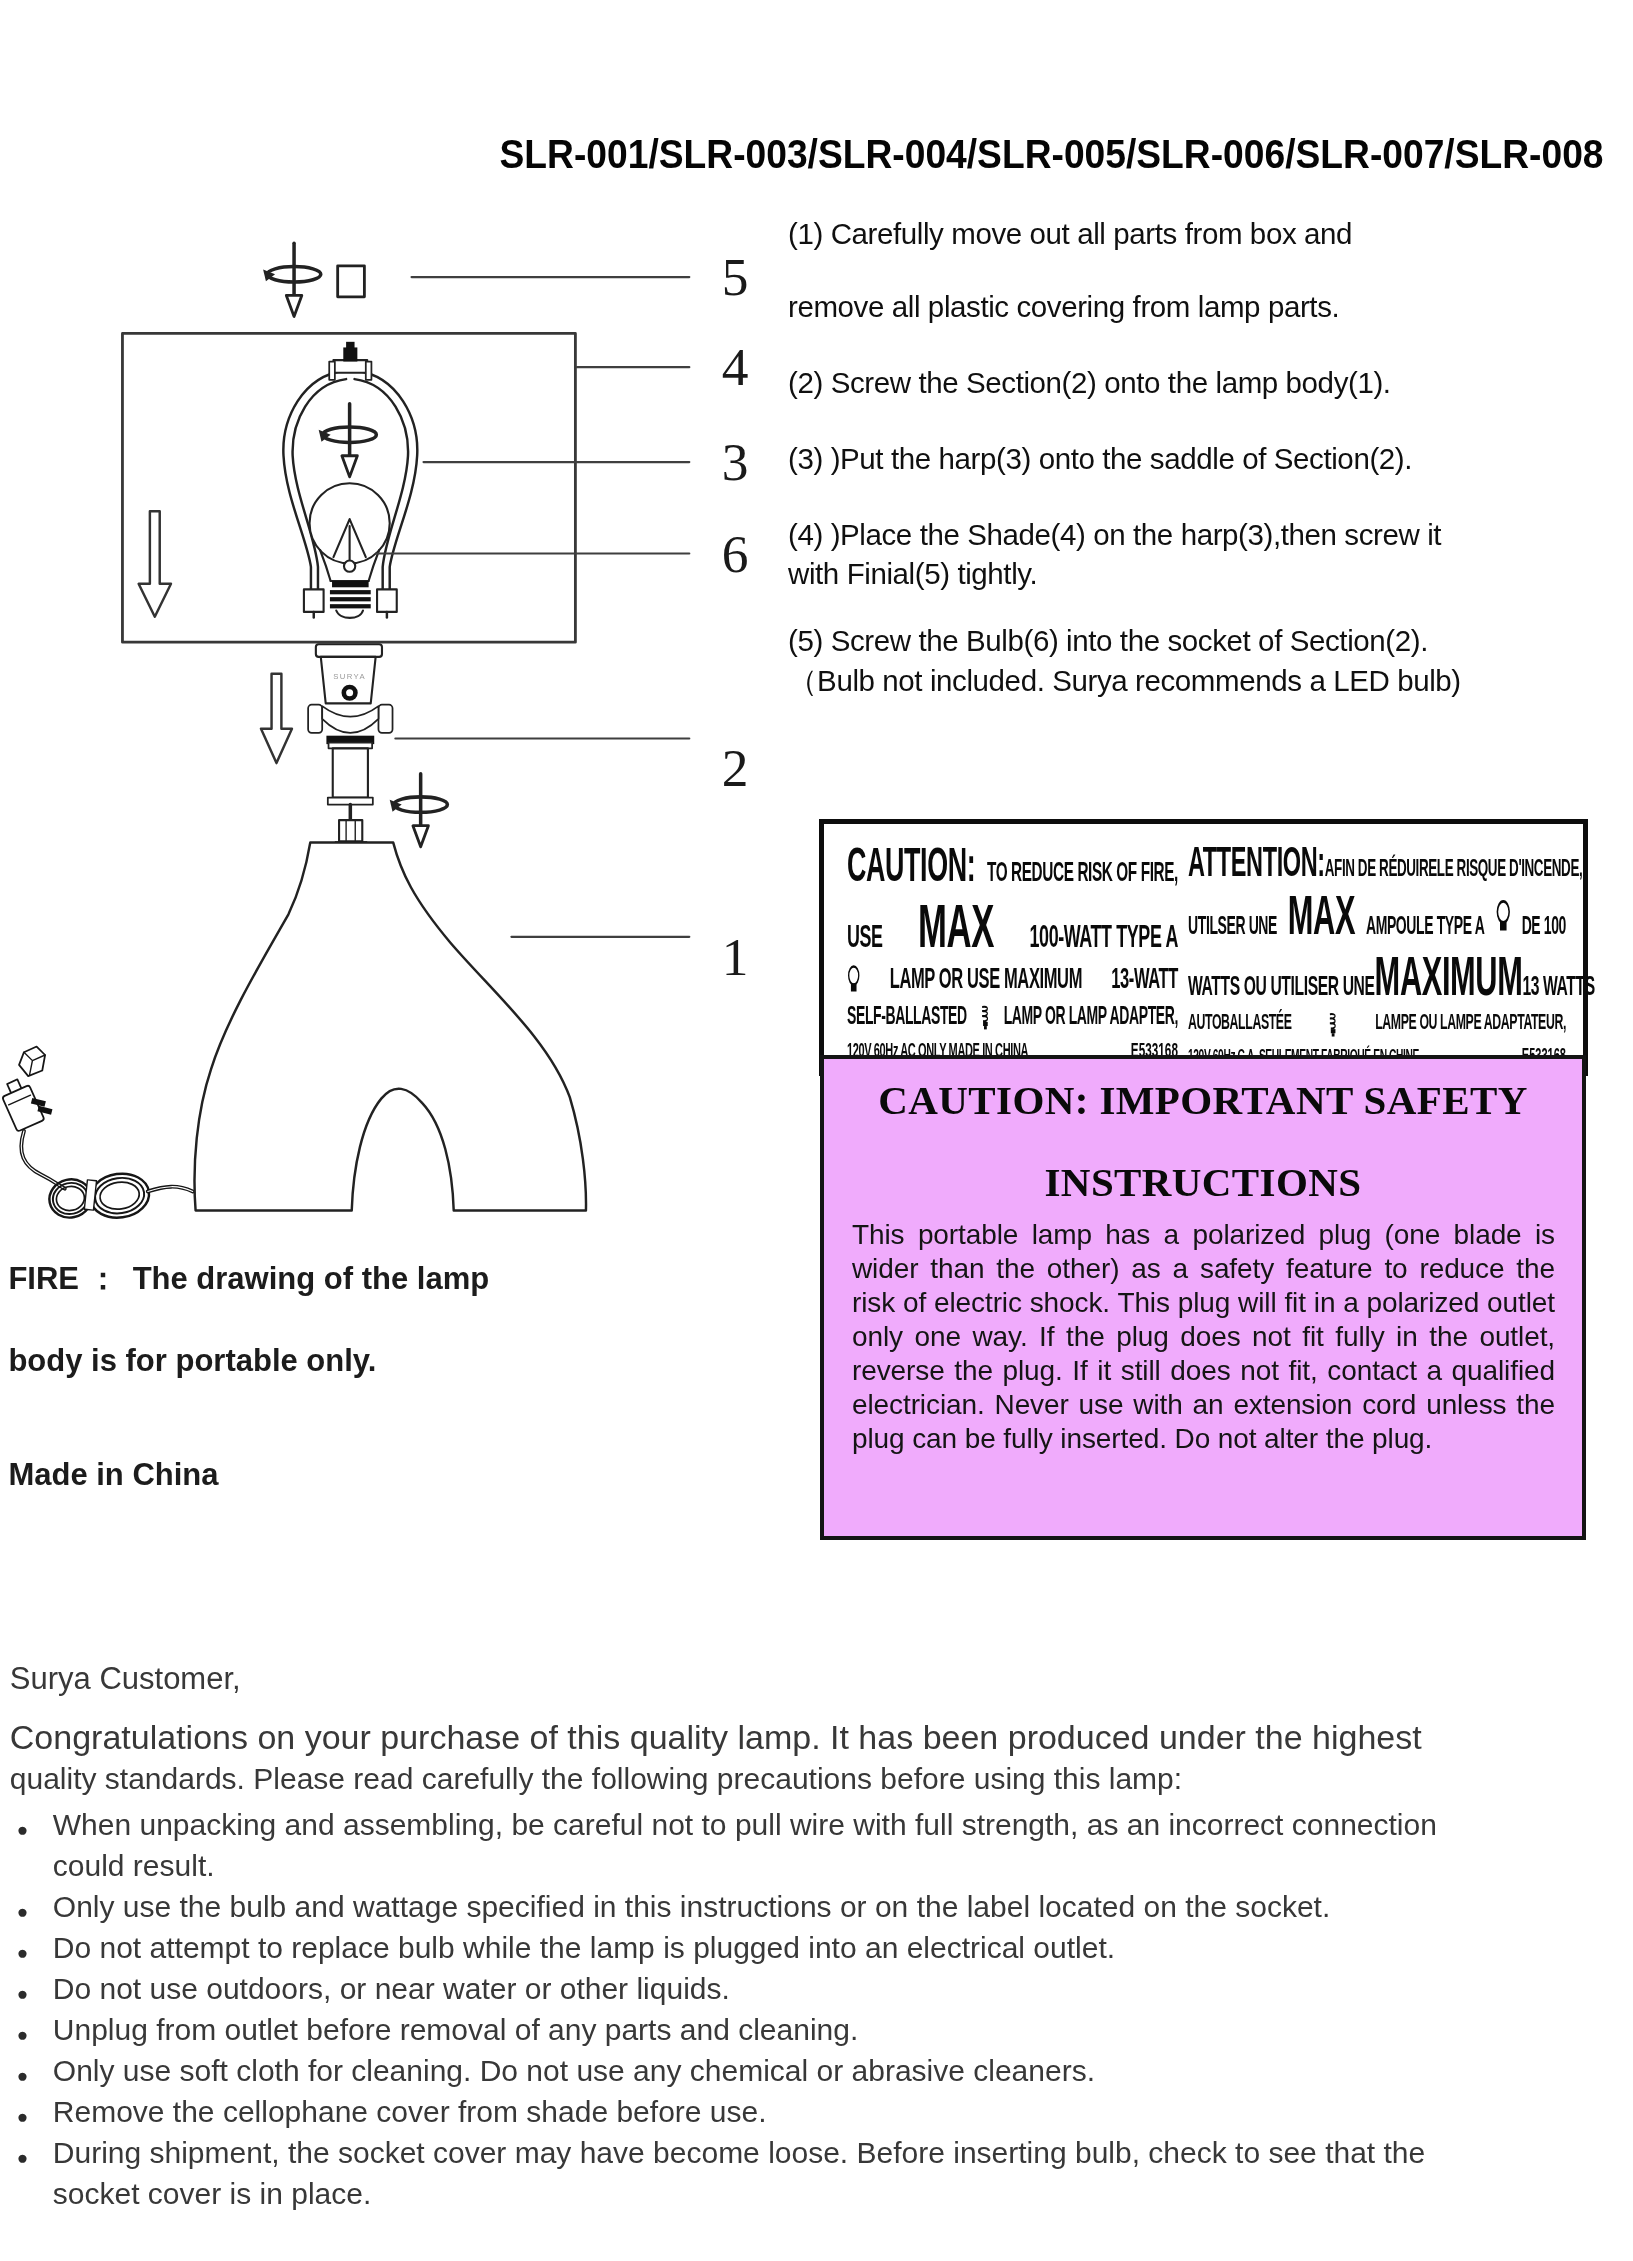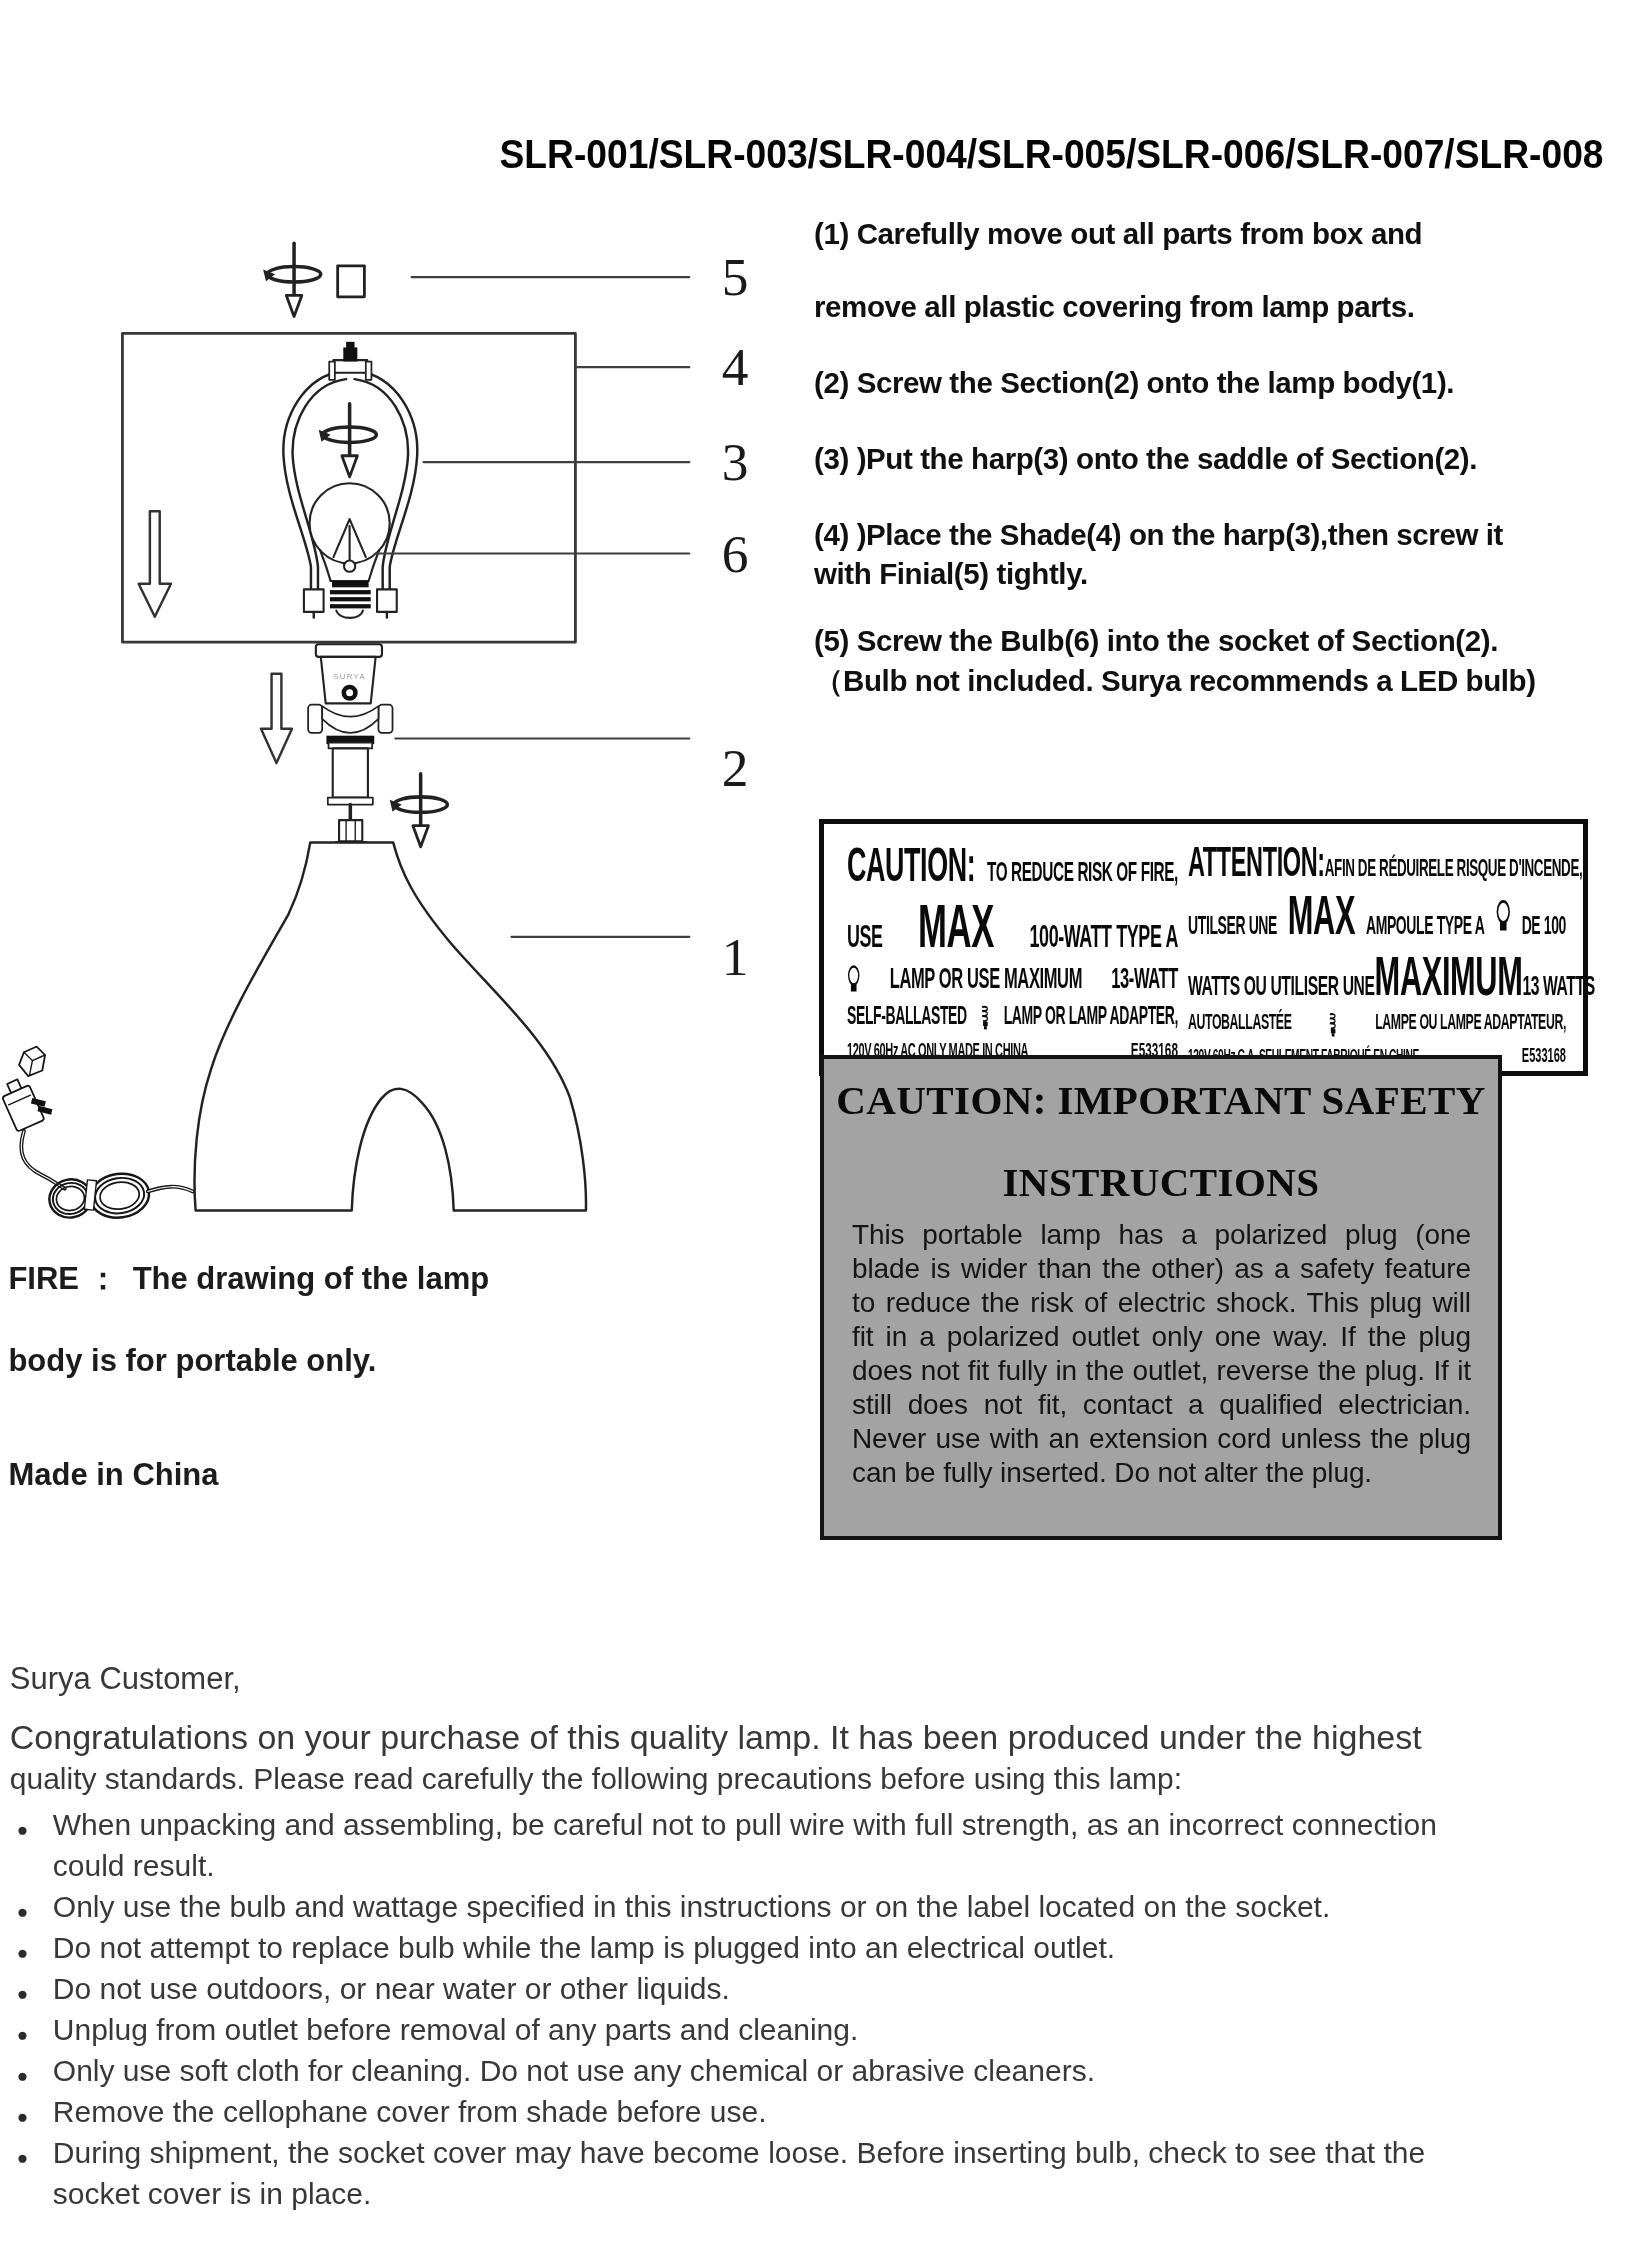--- a/index.html
+++ b/index.html
@@ -13,21 +13,21 @@
   .title-row span { display:inline-block; font-weight:bold; font-size:75px; letter-spacing:1.4px;
     transform:scaleX(0.82); transform-origin:center; white-space:nowrap; color:#050505; }
   .subtitle-row { position:absolute; top:132px; left:0; width:100%; text-align:right;margin-left:12px; }
   .subtitle-row span { display:inline-block; font-weight:bold; font-size:40px; letter-spacing:0px;
     transform:scaleX(0.93); transform-origin:center; white-space:nowrap; color:#050505; }
 
   
   svg.diagram { position:absolute; left:0; top:0; }
 
   
-  .step { position:absolute; left:814px; font-size:29.5px; font-weight:bold; white-space:nowrap;
+  .step { position:absolute; left:788px; font-size:29.5px; font-weight:normal; white-space:nowrap;
     color:#101010; letter-spacing:-0.4px; }
 
   
   .note-line { position:absolute; left:8.4px; font-size:31px; font-weight:bold; color:#1c1c1c; white-space:nowrap;}
   .note-line .nlabel { margin-right:14px; }
 
   
   .caution-label { position:absolute; left:819px; top:779px; width:769px; height:257px;
     border:5.6px solid #0d0d0d; background:#fff;margin-top:40px; }
   .cl-col { position:absolute; top:17px; }
@@ -49,22 +49,22 @@
   .cl-fr .cl-t1   { font-size:24px; }
   .cl-fr .cl-max  { font-size:55px; }
   .cl-fr .cl-t2   { font-size:25px; }
   .cl-fr .cl-t3   { font-size:28px; }
   .cl-fr .cl-t4   { font-size:22px; }
   .cl-fr .cl-t5   { font-size:18.3px; }
   .cl-fr .cl-cert { font-size:19.7px; }
   .cl-ico { align-self:center; flex:0 0 auto; }
 
   
-  .safety-box { position:absolute; left:820px; top:1055px; width:682px; height:485px;
-    border:4.9px solid #141414; background:#a3a3a3; }
+  .safety-box { position:absolute; left:820px; top:1055px; width:766px; height:485px;
+    border:4.9px solid #141414; background:#f0abfc; }
   .sb-title { width:100%; text-align:center; font-family:"Liberation Serif", serif; font-weight:bold;
     font-size:41px; color:#0a0a0a; letter-spacing:0.4px; }
   .sb-t1 { margin-top:17px; }
   .sb-t2 { margin-top:34px; }
   .sb-body { margin:12px 27px 0 28px; font-size:28px; line-height:34px; text-align:justify;
     color:#151515; letter-spacing:-0.1px; }
 
   
   .cust { color:#383838; }
   .cust-greeting { position:absolute; left:9.8px; top:1661px; font-size:31px; }

